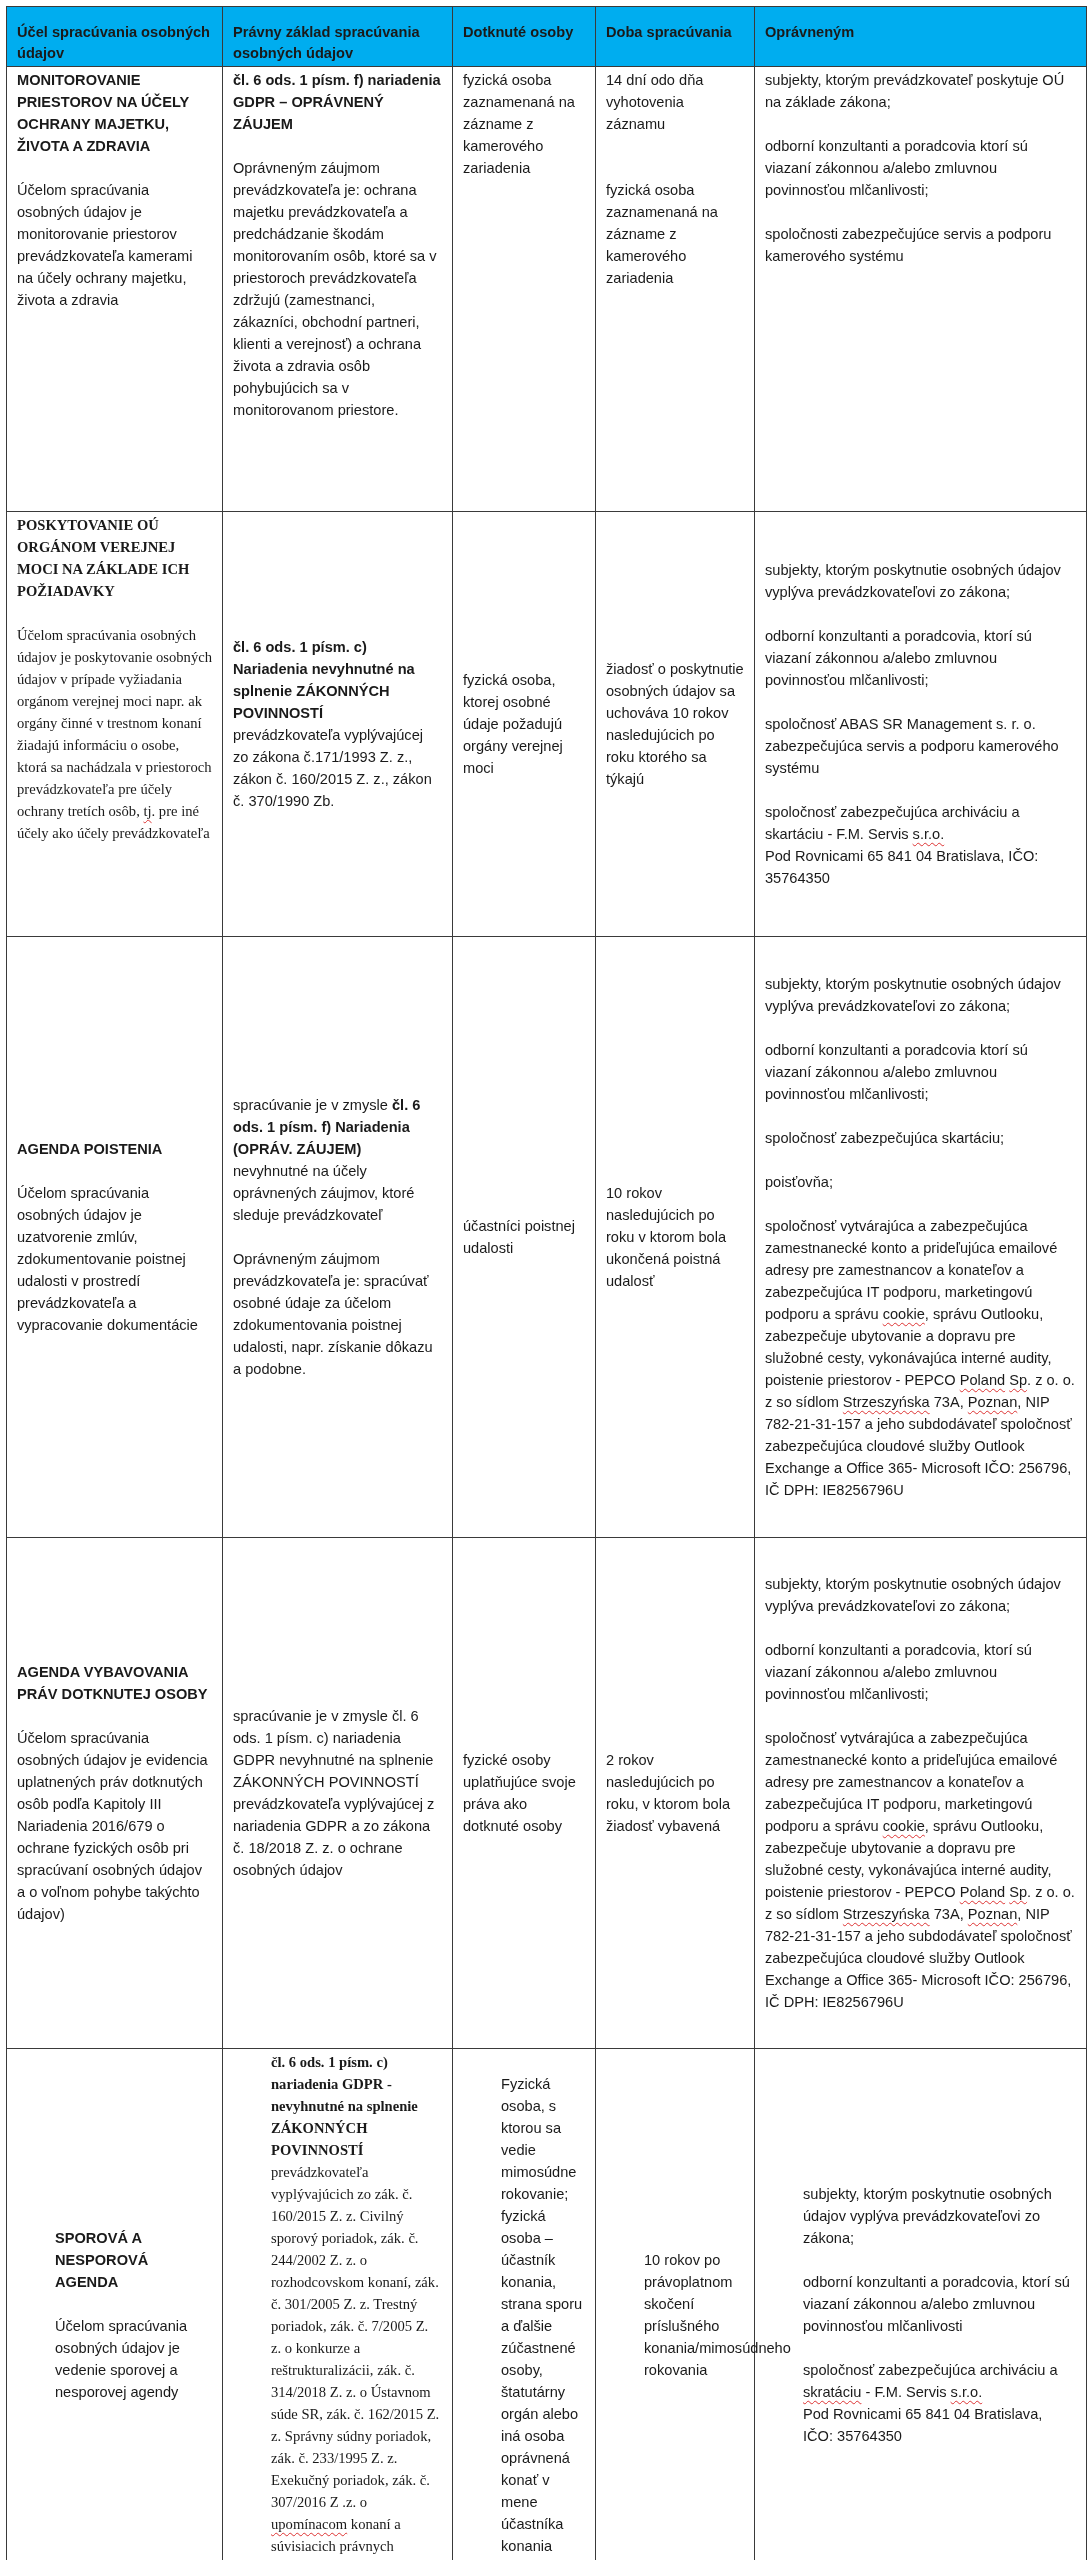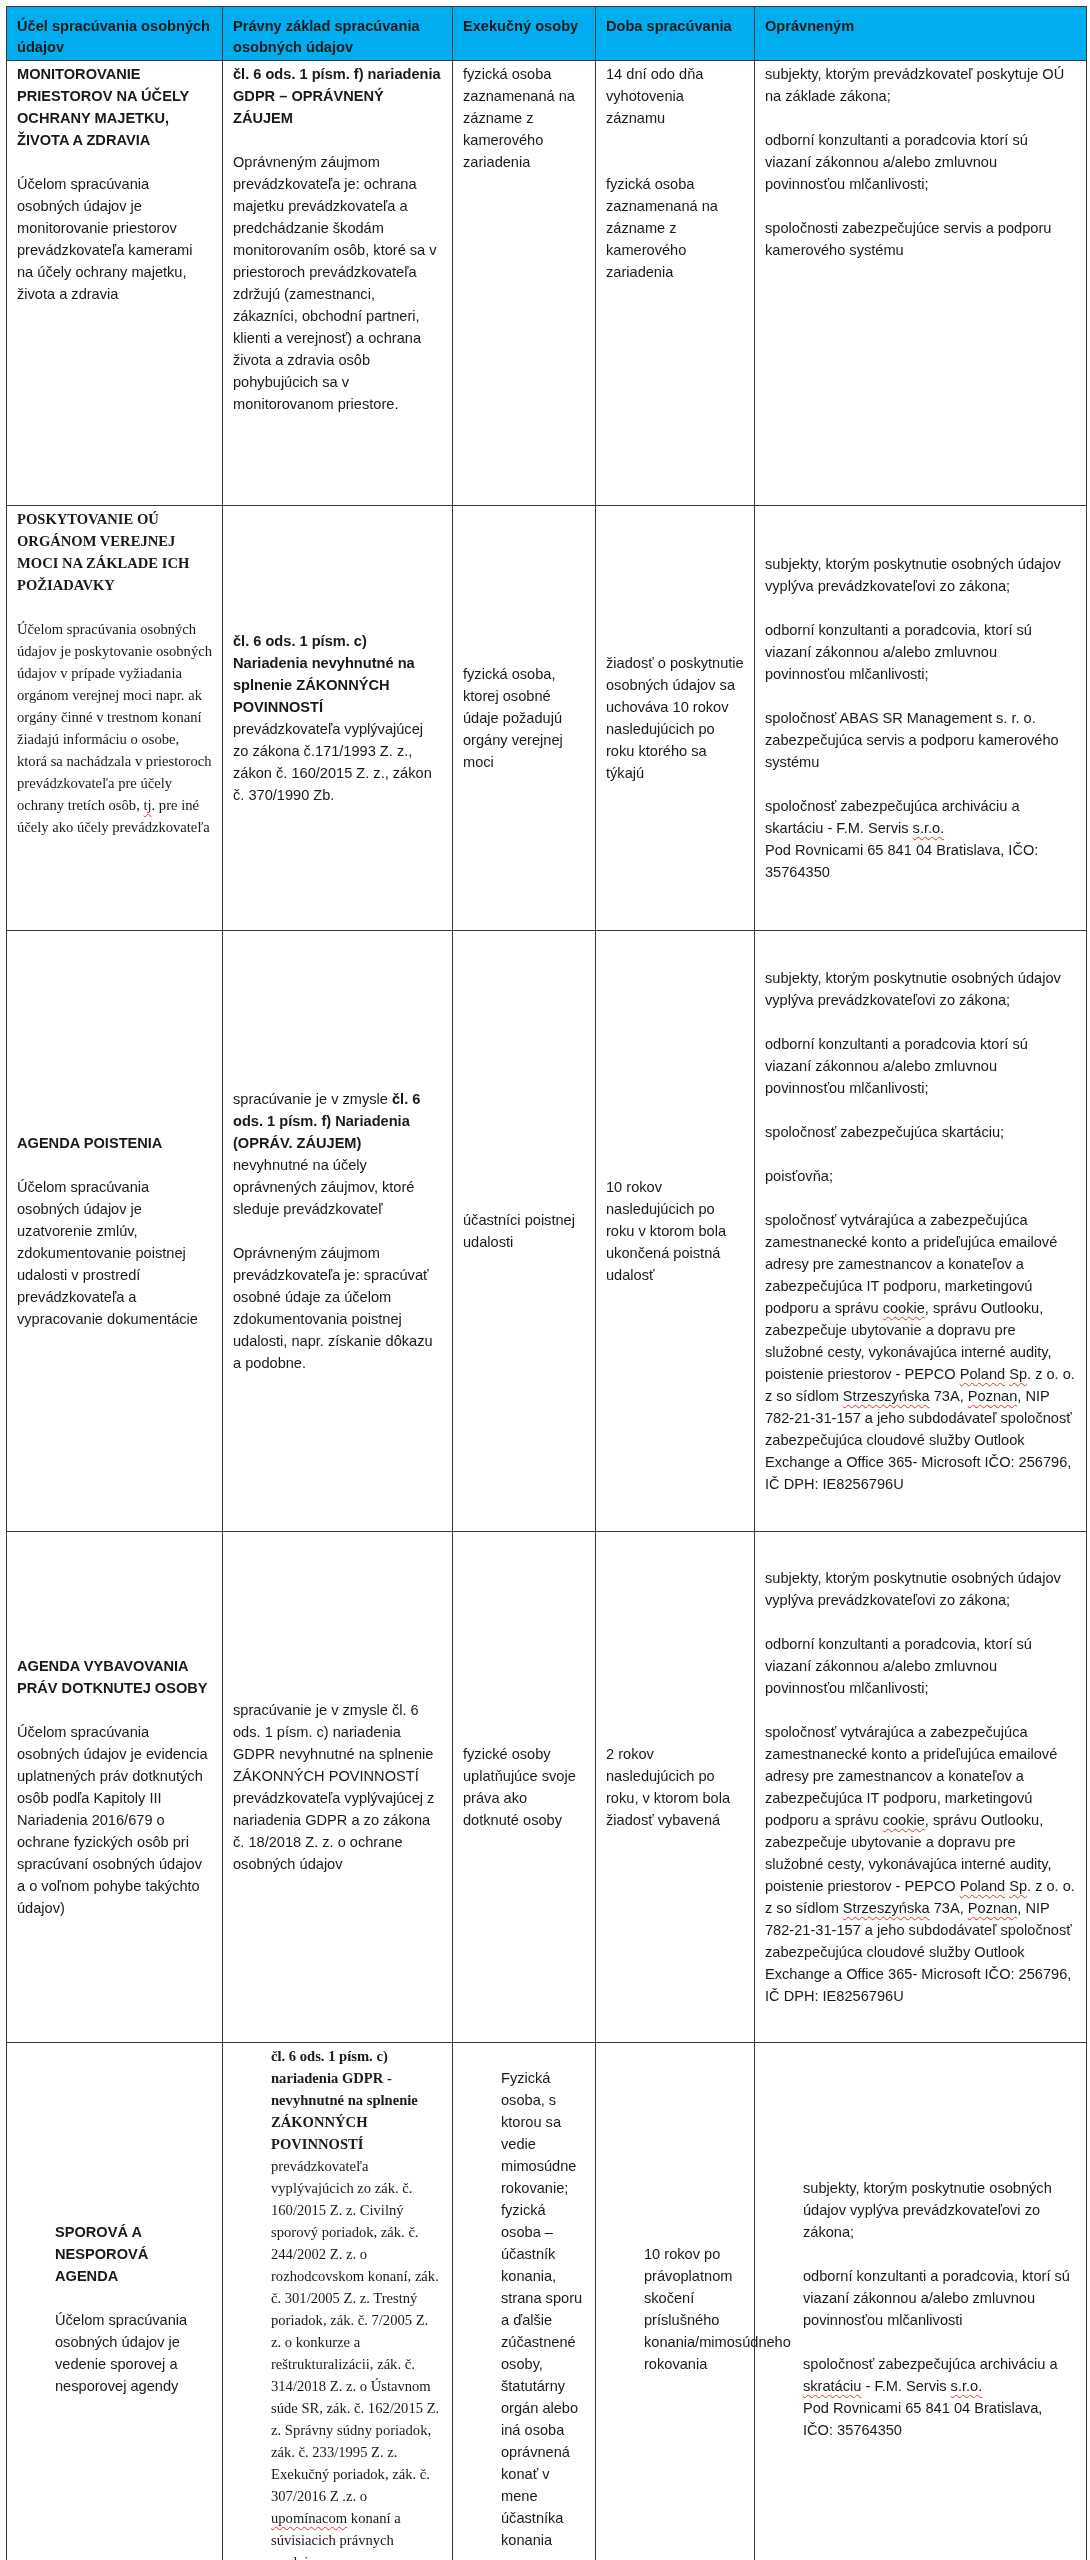--- a/index.html
+++ b/index.html
@@ -6,21 +6,21 @@
   body { width: 1090px; height: 2560px; position: relative; overflow: hidden;
          font-family: "Liberation Sans", "DejaVu Sans", sans-serif; color: #1a1a1a; }
   table.gdpr { position: absolute; left: 6px; top: 6px; border-collapse: collapse;
                table-layout: fixed; width: 1080px; font-size: 14.6px; line-height: 22px; }
   table.gdpr col.c1 { width: 216px; }
   table.gdpr col.c2 { width: 230px; }
   table.gdpr col.c3 { width: 143px; }
   table.gdpr col.c4 { width: 159px; }
   table.gdpr col.c5 { width: 332px; }
   th, td { border: 1.5px solid #3a3a3a; padding: 0 10px; vertical-align: middle; text-align: left; }
-  th { background: #00adef; font-weight: bold; vertical-align: top; padding-top: 9px; height: 44px; line-height: 21px; }
+  th { background: #00adef; font-weight: bold; vertical-align: top; padding-top: 15px; height: 44px; line-height: 21px; }
   td { padding-top: 2px; padding-bottom: 2px; }
   tr.r1 td { height: 440px; vertical-align: top; }
   tr.r2 td { height: 420px; }
   tr.r3 td { height: 596px; }
   tr.r4 td { height: 506px; }
   tr.r5 td { height: 512px; padding-left: 48px; }
   .b { font-weight: bold; }
   .para { display: block; }
   .gap { display: block; height: 22px; }
   .squig { text-decoration: underline wavy #d33; text-underline-offset: 3px; text-decoration-thickness: 1px; margin-top: 21px; }
@@ -34,21 +34,21 @@
       <col class="c1">
       <col class="c2">
       <col class="c3">
       <col class="c4">
       <col class="c5">
     </colgroup>
   <thead>
     <tr>
       <th>Účel spracúvania osobných údajov</th>
       <th>Právny základ spracúvania osobných údajov</th>
-      <th>Exekučný osoby</th>
+      <th>Dotknuté osoby</th>
       <th>Doba spracúvania</th>
       <th>Oprávneným</th>
     </tr>
   </thead>
   <tbody>
 
     <tr class="r1">
       <td>
         <span class="para b">MONITOROVANIE PRIESTOROV NA ÚČELY OCHRANY MAJETKU, ŽIVOTA A ZDRAVIA</span>
         <span class="gap"></span>

